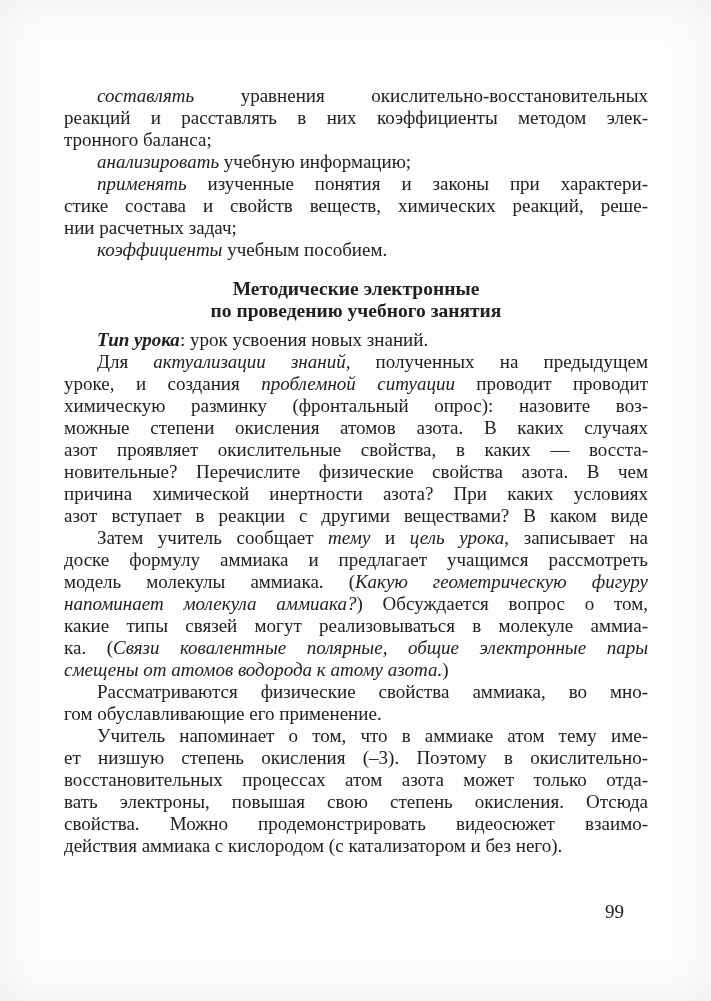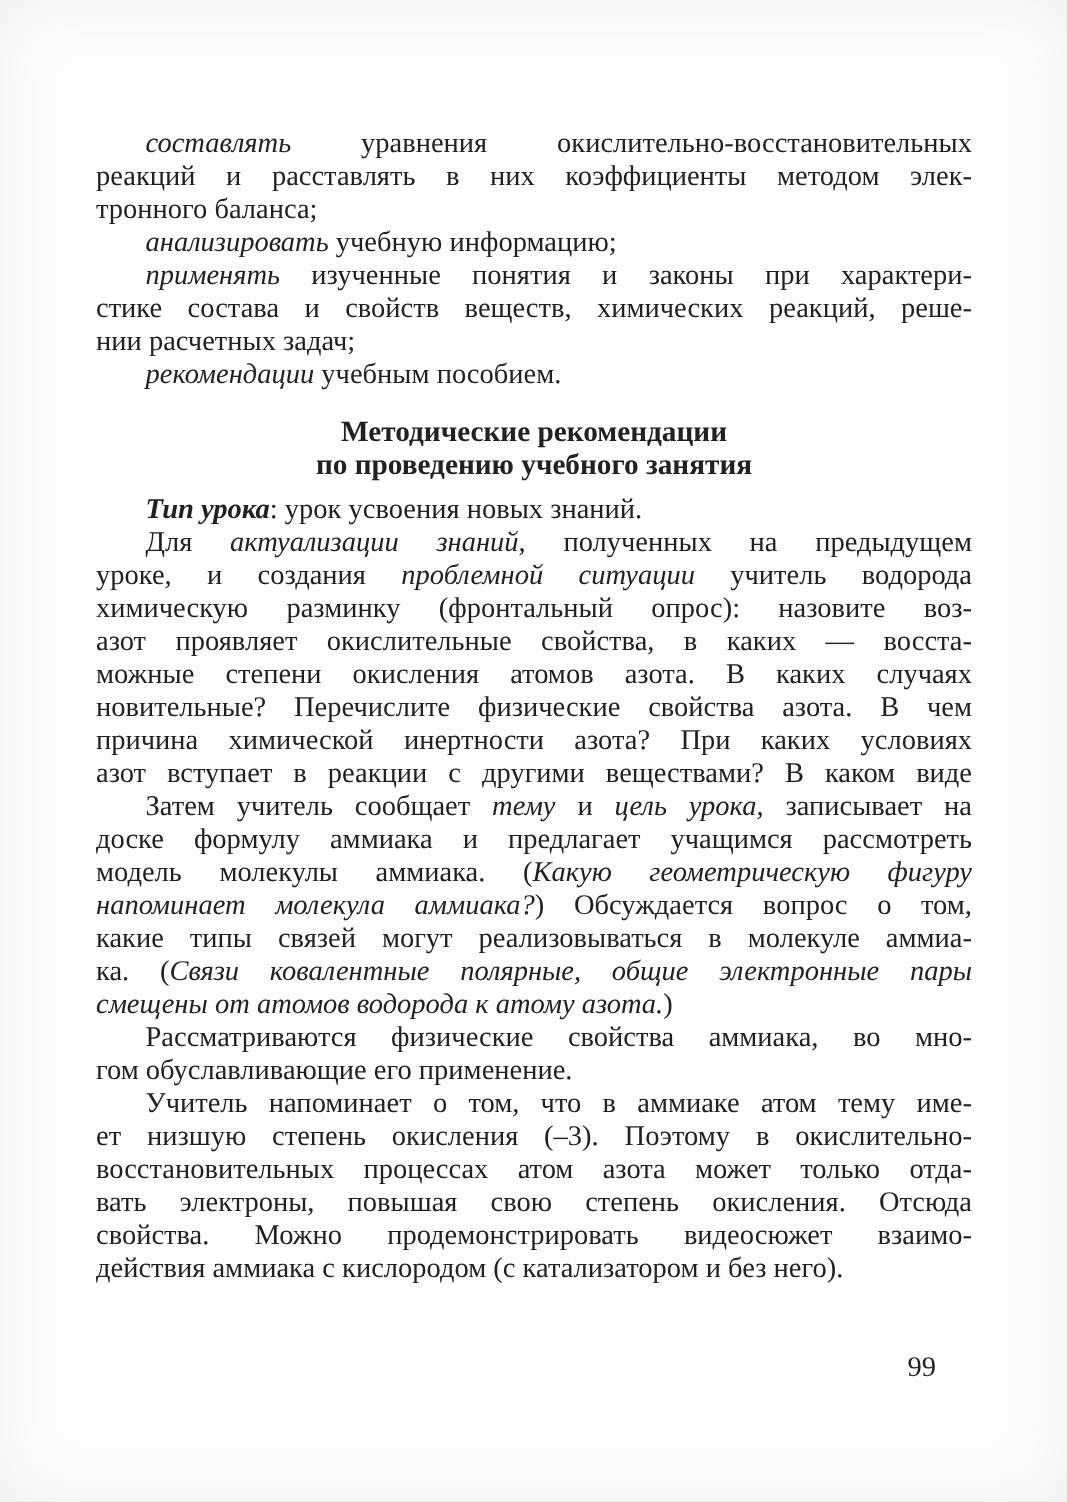--- a/index.html
+++ b/index.html
@@ -67,35 +67,35 @@
       </div>
       <div class="para">
         <div class="line first last"><span class="seg-i">анализировать</span><span class="seg-n"> учебную информацию;</span></div>
       </div>
       <div class="para">
         <div class="line first"><span class="seg-i">применять</span><span class="seg-n"> изученные понятия и законы при характери-</span></div>
         <div class="line"><span class="seg-n">стике состава и свойств веществ, химических реакций, реше-</span></div>
         <div class="line last"><span class="seg-n">нии расчетных задач;</span></div>
       </div>
       <div class="para">
-        <div class="line first last"><span class="seg-i">рекомендации</span><span class="seg-n"> учебным пособием.</span></div>
+        <div class="line first last"><span class="seg-i">коэффициенты</span><span class="seg-n"> учебным пособием.</span></div>
       </div>
       <div class="heading">
-        <div class="line first">Методические рекомендации</div>
+        <div class="line first">Методические электронные</div>
         <div class="line last">по проведению учебного занятия</div>
       </div>
       <div class="para">
         <div class="line first last"><span class="seg-bi">Тип урока</span><span class="seg-n">: урок усвоения новых знаний.</span></div>
       </div>
       <div class="para">
         <div class="line first"><span class="seg-n">Для </span><span class="seg-i">актуализации знаний</span><span class="seg-n">, полученных на предыдущем</span></div>
-        <div class="line"><span class="seg-n">уроке, и создания </span><span class="seg-i">проблемной ситуации</span><span class="seg-n"> учитель водорода</span></div>
+        <div class="line"><span class="seg-n">уроке, и создания </span><span class="seg-i">проблемной ситуации</span><span class="seg-n"> проводит проводит</span></div>
         <div class="line"><span class="seg-n">химическую разминку (фронтальный опрос): назовите воз-</span></div>
+        <div class="line"><span class="seg-n">можные степени окисления атомов азота. В каких случаях</span></div>
         <div class="line"><span class="seg-n">азот проявляет окислительные свойства, в каких — восста-</span></div>
-        <div class="line"><span class="seg-n">можные степени окисления атомов азота. В каких случаях</span></div>
         <div class="line"><span class="seg-n">новительные? Перечислите физические свойства азота. В чем</span></div>
         <div class="line"><span class="seg-n">причина химической инертности азота? При каких условиях</span></div>
         <div class="line"><span class="seg-n">азот вступает в реакции с другими веществами? В каком виде</span></div>
       </div>
       <div class="para">
         <div class="line first"><span class="seg-n">Затем учитель сообщает </span><span class="seg-i">тему</span><span class="seg-n"> и </span><span class="seg-i">цель урока</span><span class="seg-n">, записывает на</span></div>
         <div class="line"><span class="seg-n">доске формулу аммиака и предлагает учащимся рассмотреть</span></div>
         <div class="line"><span class="seg-n">модель молекулы аммиака. (</span><span class="seg-i">Какую геометрическую фигуру</span></div>
         <div class="line"><span class="seg-i">напоминает молекула аммиака?</span><span class="seg-n">) Обсуждается вопрос о том,</span></div>
         <div class="line"><span class="seg-n">какие типы связей могут реализовываться в молекуле аммиа-</span></div>

